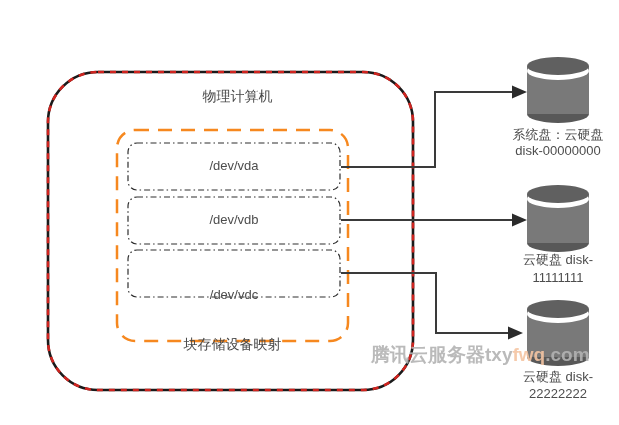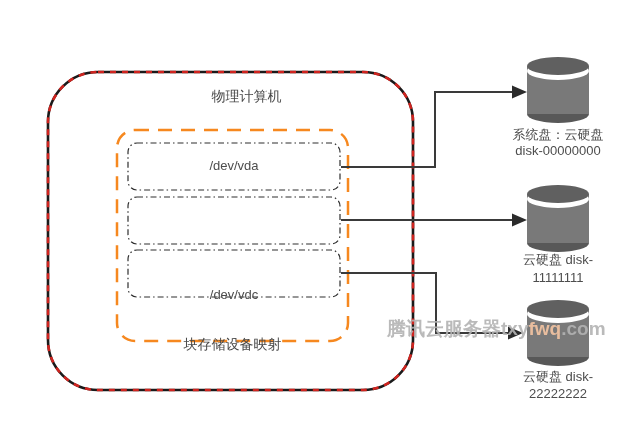--- a/index.html
+++ b/index.html
@@ -11,34 +11,34 @@
     overflow:hidden;
   }
   .shapes{position:absolute;left:0;top:0;}
   .lbl{
     position:absolute;
     color:#4a4a4a;
     text-align:center;
     line-height:16px;
     white-space:nowrap;
   }
-  .machine-title{left:64px;top:88px;width:365px;font-size:14px;}
+  .machine-title{left:55px;top:88px;width:365px;font-size:14px;}
   .mapping-label{left:117px;top:336px;width:231px;font-size:14px;}
   .dev{left:128px;width:212px;font-size:13px;color:#4d4d4d;}
   .dev-vda{top:158px;}
   .dev-vdb{top:212px;}
   .dev-vdc{top:265px;margin-top:22px;}
   .disk-lbl{width:170px;left:473px;font-size:13px;color:#4d4d4d;}
   .d1l1{top:127px;} .d1l2{top:143px;}
   .d2l1{top:252px;} .d2l2{top:270px;}
   .d3l1{top:369px;} .d3l2{top:386px;}
   .watermark{
-    position:absolute;left:371px;top:316px;
+    position:absolute;left:371px;top:342px;
     font-size:19px;font-weight:bold;letter-spacing:0px;
-    white-space:nowrap;opacity:.9;margin-left:16px;
+    white-space:nowrap;opacity:.9;
   }
   .wm-gray{color:#b3b3b3;}
   .wm-hl{color:#f5c5a3;}
 </style>
 </head>
 <body>
 
 <div class="canvas">
 
   <svg class="shapes" width="619" height="425" viewBox="0 0 619 425">
@@ -83,20 +83,21 @@
       <ellipse cx="558" cy="357" rx="31" ry="9" fill="#585858"></ellipse>
       <rect x="527" y="309" width="62" height="48" fill="#797979"></rect>
       <ellipse cx="558" cy="314" rx="31" ry="9" fill="#ffffff"></ellipse>
       <ellipse cx="558" cy="309" rx="31" ry="9" fill="#606060"></ellipse>
     </g>
   </svg>
 
   <div class="lbl machine-title">物理计算机</div>
 
   <div class="lbl dev dev-vda">/dev/vda</div>
+  <div class="lbl dev dev-vdb">/dev/vdb</div>
   <div class="lbl dev dev-vdc">/dev/vdc</div>
 
   <div class="lbl mapping-label">块存储设备映射</div>
 
   <div class="lbl disk-lbl d1l1">系统盘：云硬盘</div>
   <div class="lbl disk-lbl d1l2">disk-00000000</div>
 
   <div class="lbl disk-lbl d2l1">云硬盘 disk-</div>
   <div class="lbl disk-lbl d2l2">11111111</div>
 

